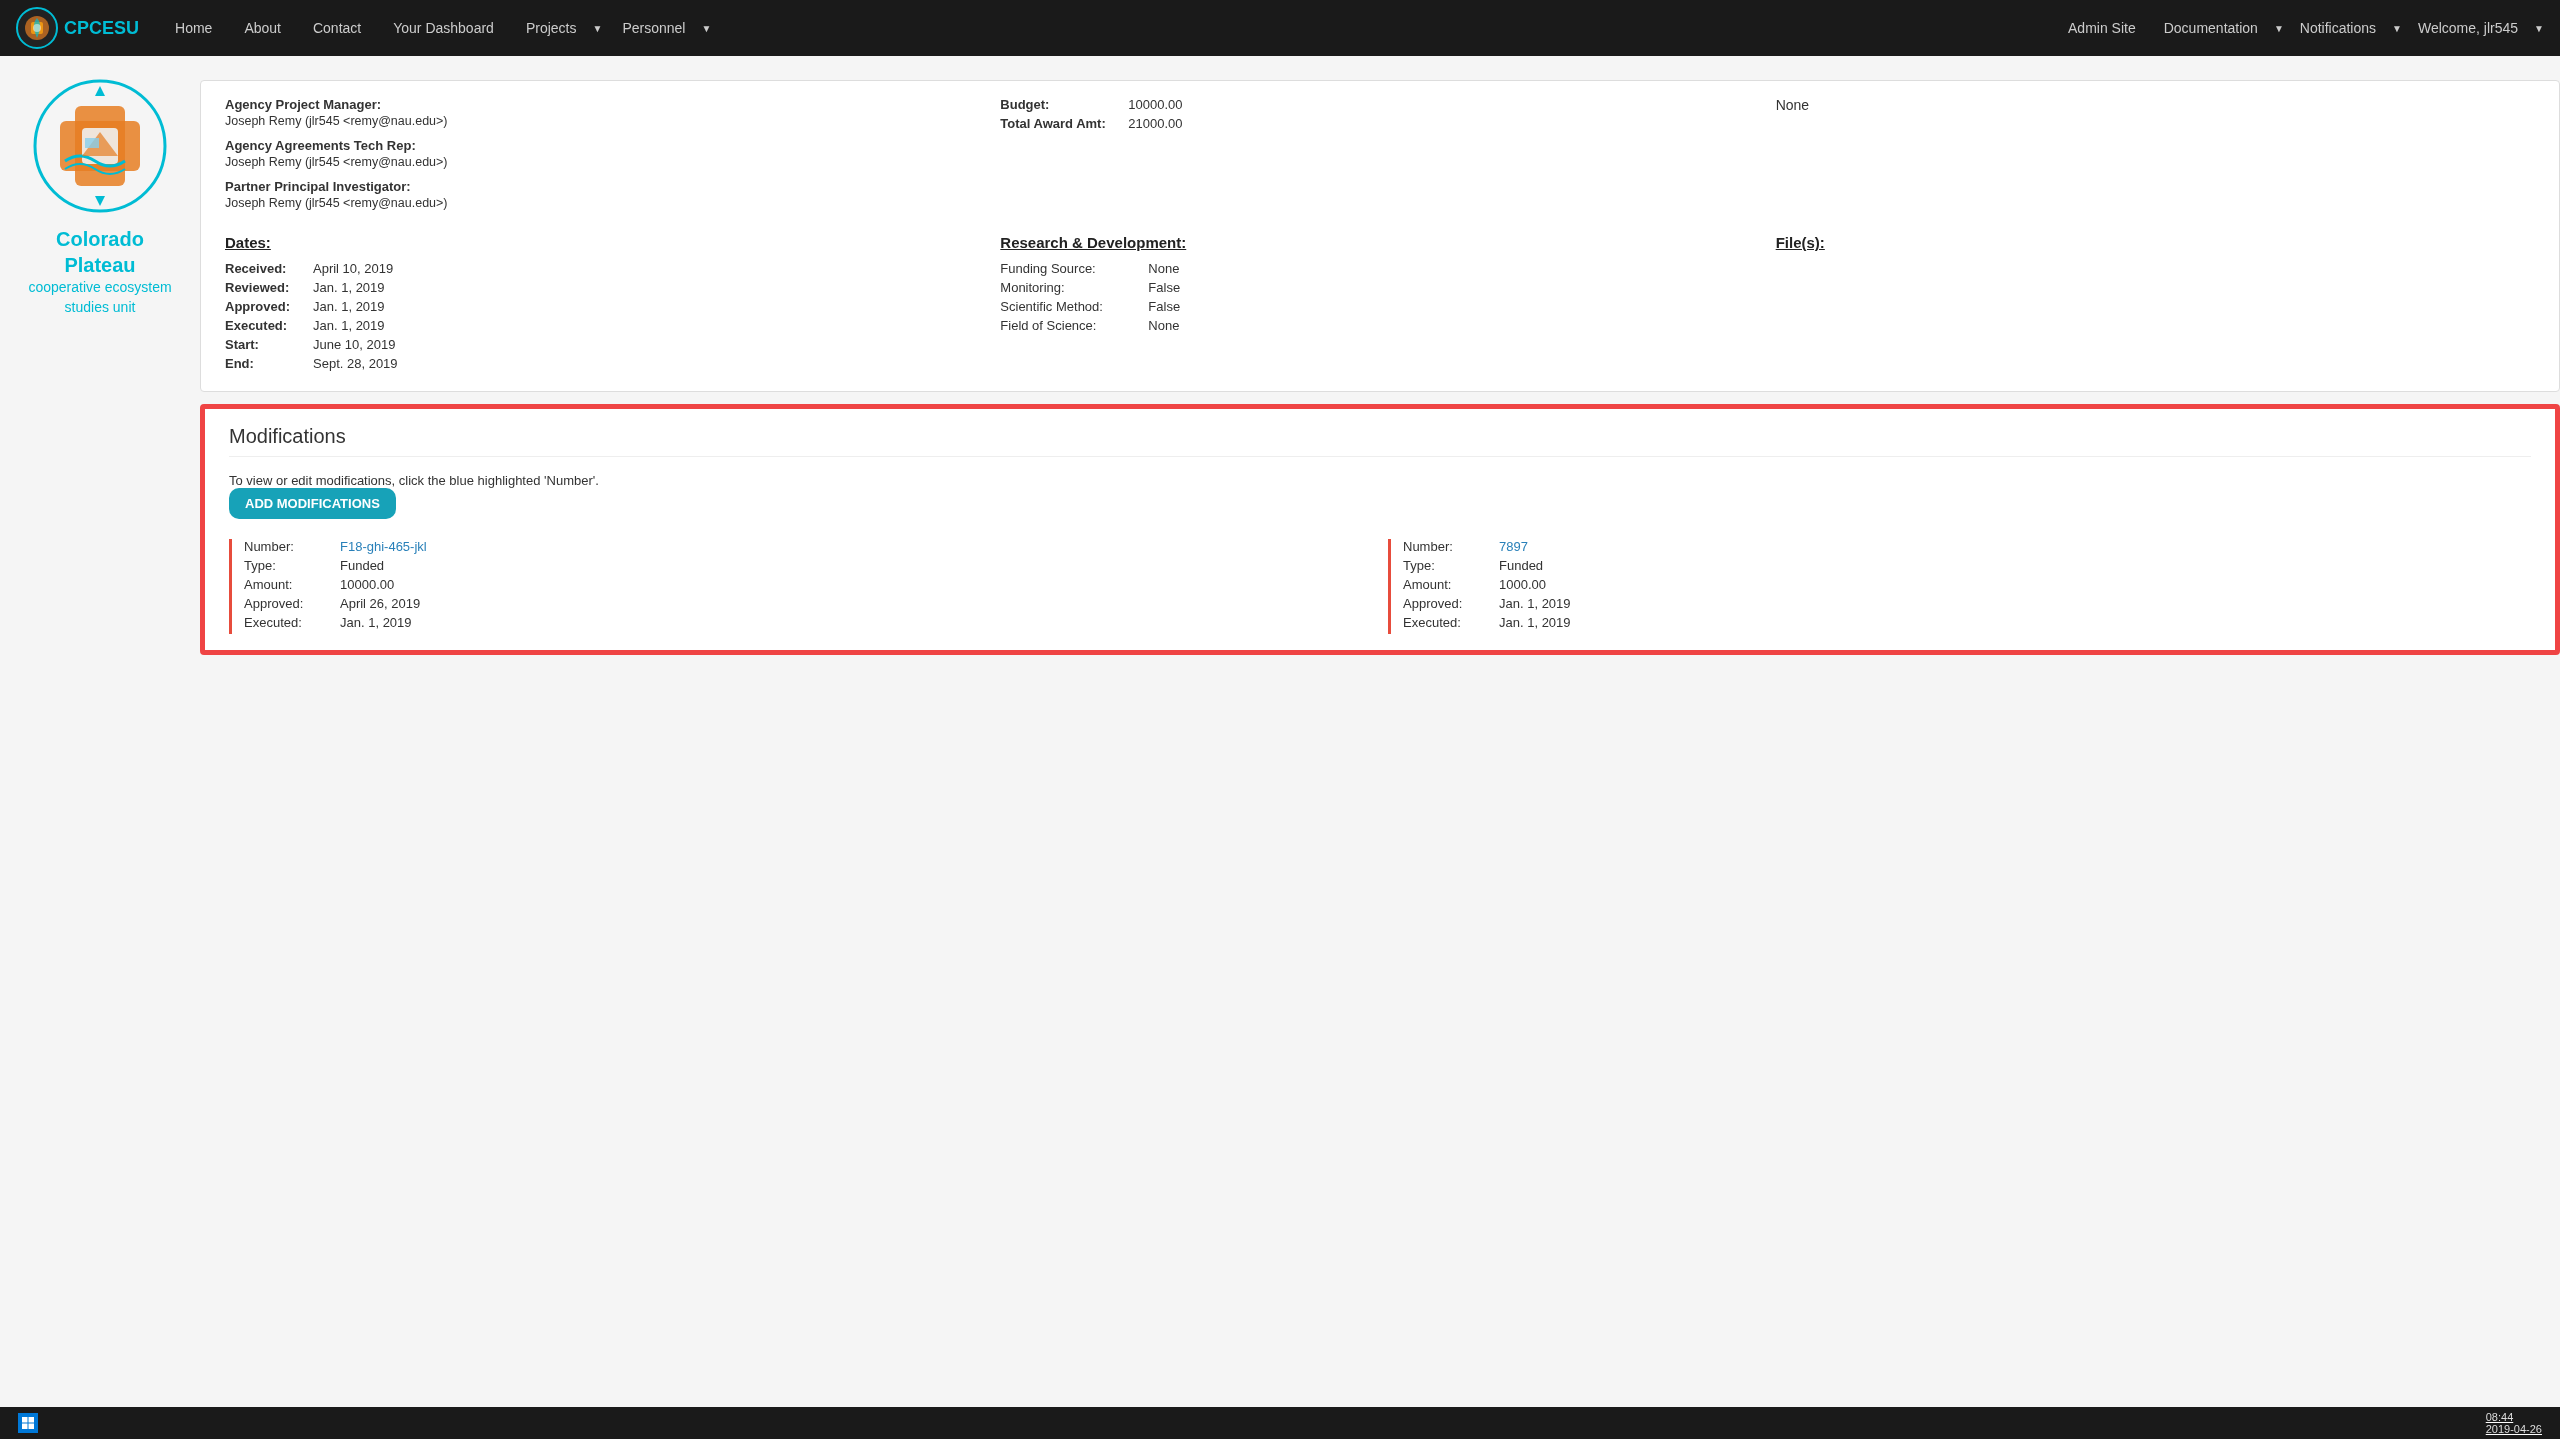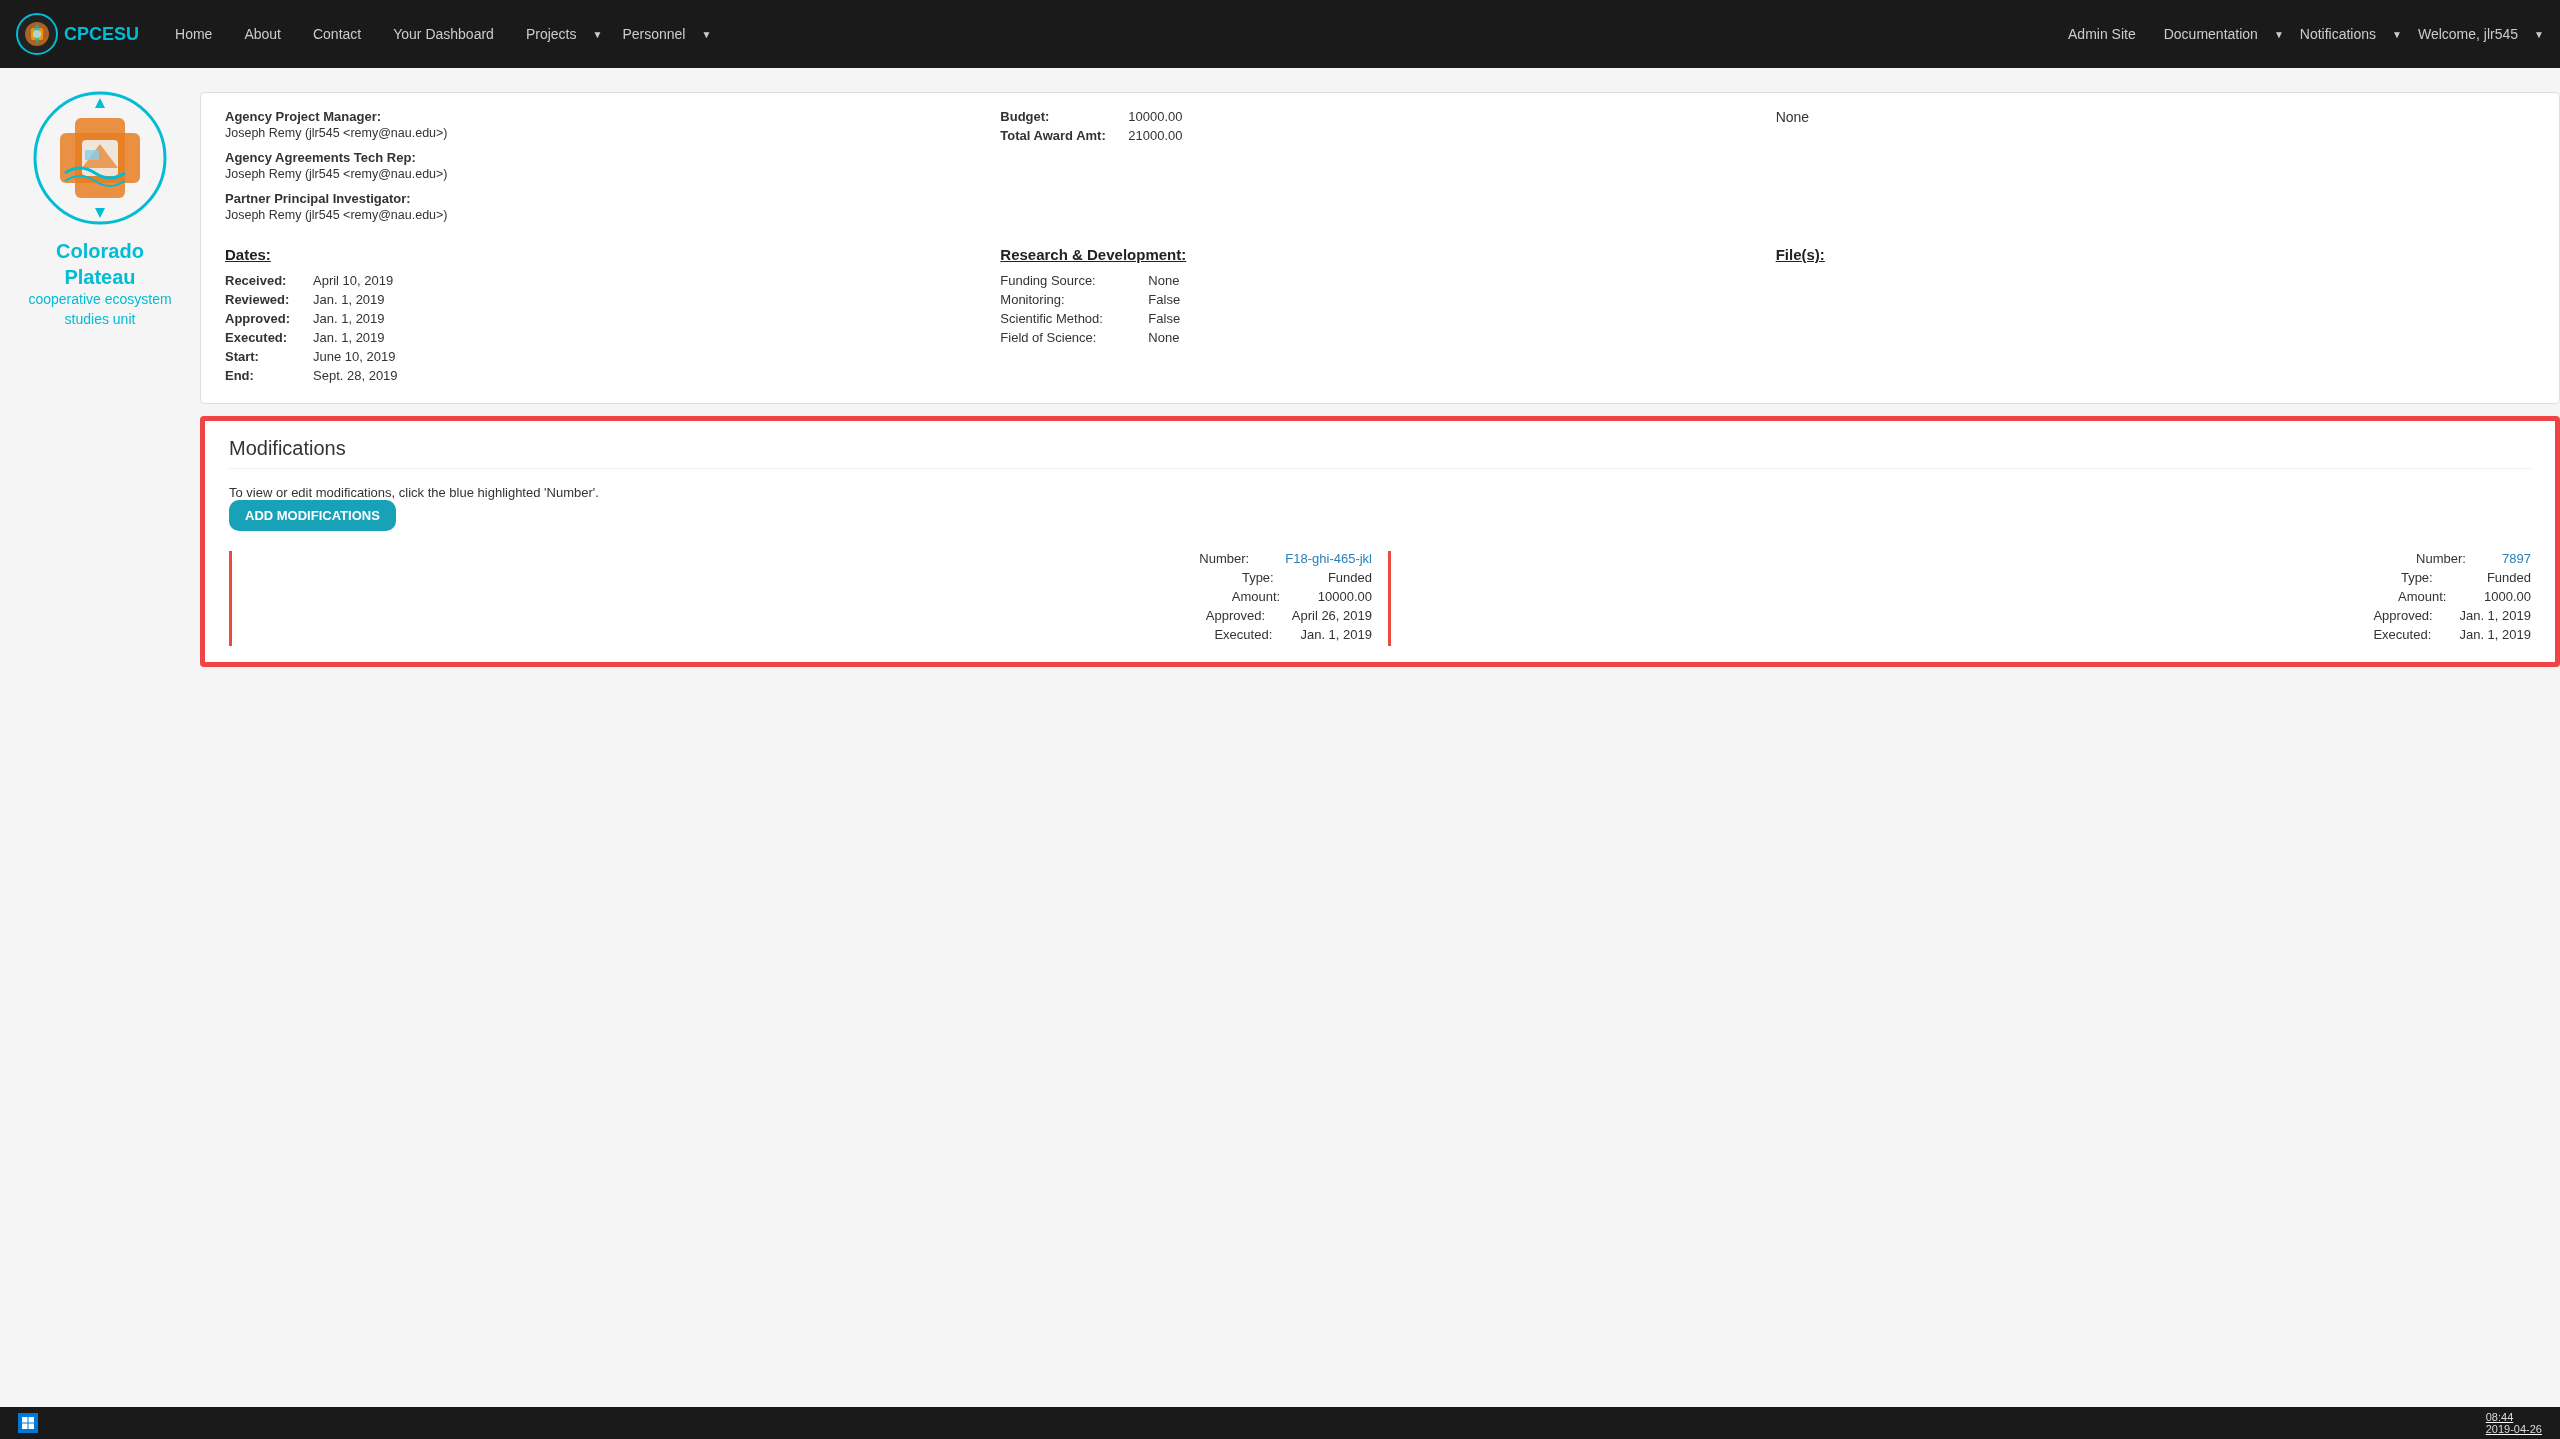--- a/index.html
+++ b/index.html
@@ -5,21 +5,21 @@
     * { box-sizing: border-box; margin: 0; padding: 0; }
     body { font-family: Arial, sans-serif; font-size: 14px; background: #f5f5f5; color: #333; }
 
     
     nav {
       background: #1a1a1a;
       color: #fff;
       display: flex;
       align-items: center;
       padding: 0 16px;
-      height: 68px;
+      height: 56px;
       position: relative;
       z-index: 100;
     }
     .nav-logo {
       display: flex;
       align-items: center;
       margin-right: 24px;
     }
     .nav-logo-text {
       color: #00bcd4;
@@ -129,21 +129,21 @@
     .mod-entries {
       display: grid;
       grid-template-columns: 1fr 1fr;
       gap: 16px;
     }
     .mod-entry {
       border-left: 3px solid #e74c3c;
       padding-left: 12px;
       font-size: 13px;
     }
-    .mod-row { display: flex; gap: 6px; margin-bottom: 4px; justify-content: flex-end; }
+    .mod-row { display: flex; gap: 16px; margin-bottom: 4px; }
     .mod-label { color: #333; font-weight: normal; min-width: 80px; }
     .mod-value { color: #333; }
     .mod-link { color: #2980b9; text-decoration: none; }
 
     
     .taskbar {
       background: #1a1a1a;
       color: #fff;
       height: 32px;
       display: flex;

